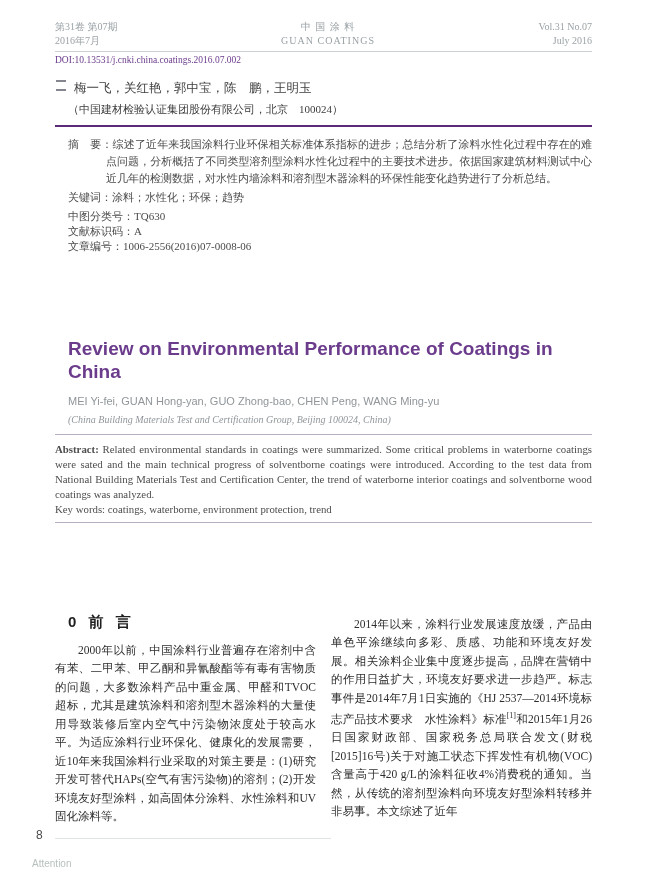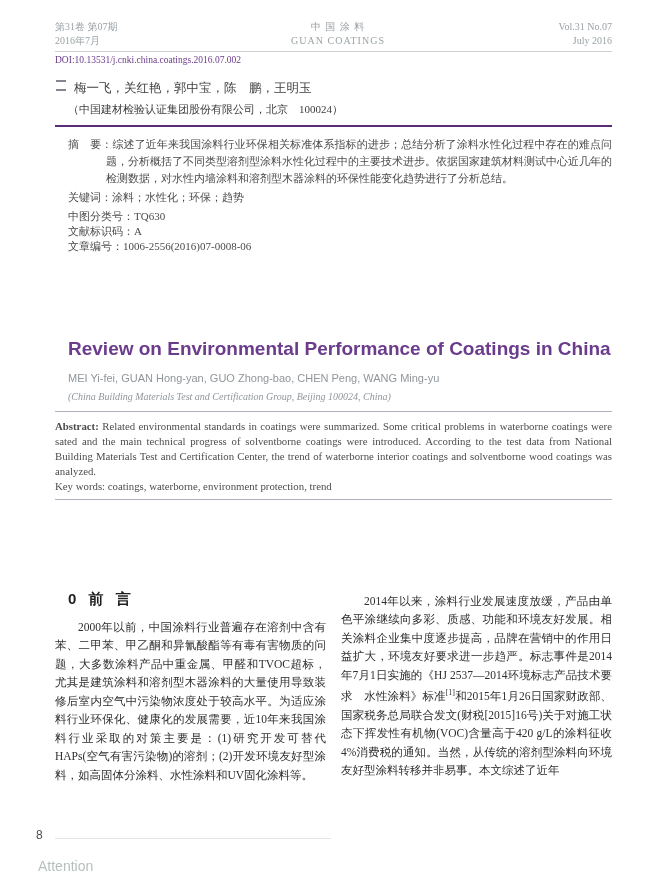--- a/index.html
+++ b/index.html
@@ -1,19 +1,19 @@
 <!DOCTYPE html>
 <html style="--accent: #6b3b8c;"><head>
 <meta charset="utf-8">
 <style>
   html,body{margin:0;padding:0;background:#e8e8e8;}
   .page{
     width:645px;height:876px;position:relative;background:#ffffff;
     font-family:"Liberation Serif","DejaVu Serif",serif;
-    overflow:hidden;box-sizing:border-box;padding:20px 33px 0 55px;
+    overflow:hidden;box-sizing:border-box;padding:20px 53px 0 55px;
     margin:0 auto;color:#333;
   }
   
   .hdr{display:flex;justify-content:space-between;font-size:10px;line-height:13.5px;color:#9aa2a6;}
   .hdr .c{text-align:center;letter-spacing:1px;}
   .hdr .r{text-align:right;}
   .hdr-rule{border-top:1px solid #ccd1d3;margin-top:4px;}
   .doi{color:var(--accent,#7b4a96);font-size:9.5px;margin-top:3px;}
   
   .title-cn{margin:34px 0 0 13px;font-family:"Liberation Sans","DejaVu Sans",sans-serif;
@@ -44,21 +44,21 @@
   .sec-head{margin:0 0 9px 13px;font-family:"Liberation Sans","DejaVu Sans",sans-serif;
     font-weight:bold;font-size:15px;color:#1f1f1f;letter-spacing:4px;}
   .body-p{font-size:11.5px;line-height:18.5px;text-align:justify;color:#2e2e2e;margin:0;text-indent:2em;}
   .col-right .body-p{margin-top:2px;}
   sup{font-size:8px;}
   
   .footer-rule{position:absolute;left:55px;top:838px;width:276px;border-top:1px solid #e0e6e3;}
   .page-num{position:absolute;left:36px;top:828px;font-size:12px;color:#4a4a4a;
     font-family:"Liberation Sans","DejaVu Sans",sans-serif;}
   .footer-cn{position:absolute;left:40px;top:845px;font-size:16px;color:#b7c1bc;letter-spacing:7px;margin-top:40px;}
-  .footer-en{position:absolute;left:38px;top:858px;font-size:14px;color:#b7c1bc;
+  .footer-en{position:absolute;left:32px;top:858px;font-size:10px;color:#b7c1bc;
     font-family:"Liberation Sans","DejaVu Sans",sans-serif;}
 </style>
 </head>
 <body>
 
 <div class="page">
 
   <header class="hdr">
     <div class="l">
       <div>第31卷 第07期</div>

